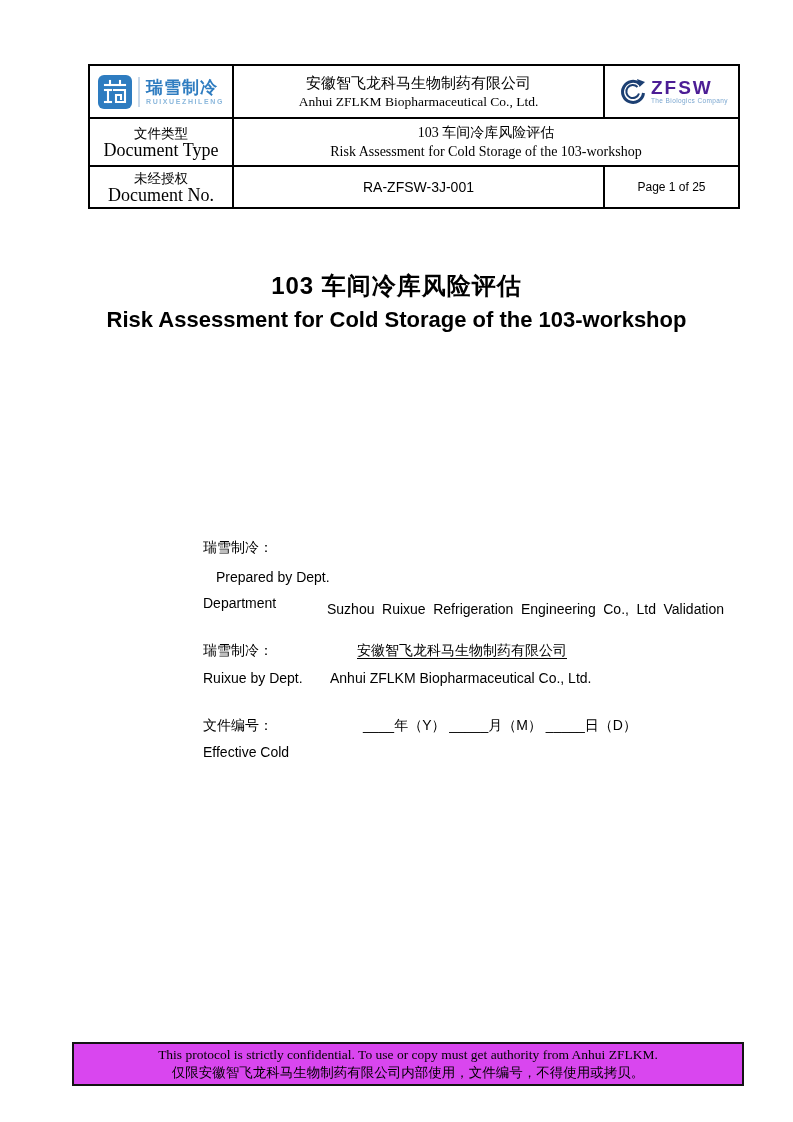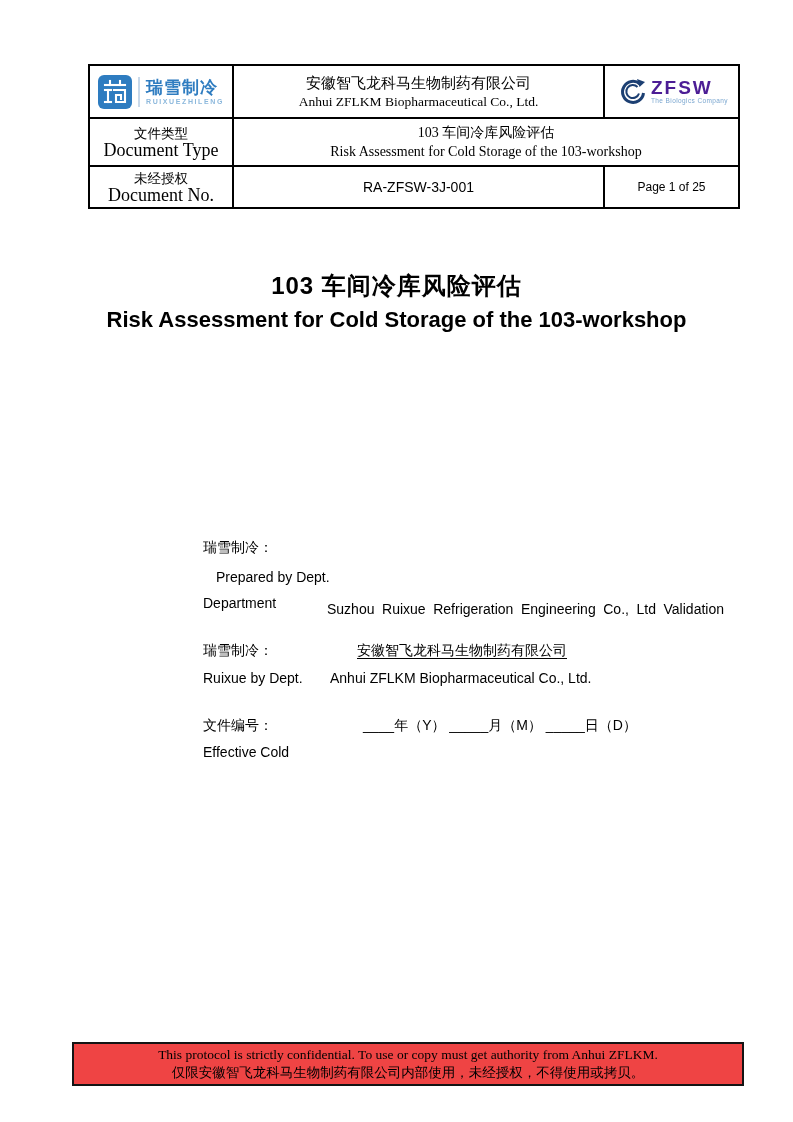--- a/index.html
+++ b/index.html
@@ -37,21 +37,21 @@
   .title-block{position:absolute;top:271px;left:0;width:100%;text-align:center;}
   .title-cn{font-size:24px;font-weight:bold;letter-spacing:1px;line-height:30px;}
   .title-en{font-size:22px;font-weight:bold;line-height:28px;margin-top:5px;}
 
   
   .line{position:absolute;font-size:14px;line-height:18px;white-space:nowrap;}
   .u{text-decoration:underline;text-underline-offset:3px;}
   .justify{white-space:normal;text-align:justify;text-align-last:justify;}
 
   
-  .footer-box{position:absolute;left:72px;top:1042px;width:668px;height:38px;background:#ef4444;
+  .footer-box{position:absolute;left:72px;top:1042px;width:668px;height:38px;background:#d946ef;
               border:2px solid #141414;text-align:center;padding-top:2px;}
   .footer-en{font-family:"Liberation Serif",serif;font-size:13.5px;line-height:18px;}
   .footer-cn{font-family:"Liberation Serif",serif;font-size:13.5px;line-height:18px;}
 </style>
 </head>
 <body>
 
 <div class="page">
 
   <table class="header-table">
@@ -142,16 +142,16 @@
   <div class="line u" style="left:357px;top:641px;">安徽智飞龙科马生物制药有限公司</div>
   <div class="line" style="left:203px;top:669px;">Ruixue by Dept.</div>
   <div class="line" style="left:330px;top:669px;">Anhui ZFLKM Biopharmaceutical Co., Ltd.</div>
 
   <div class="line" style="left:203px;top:716px;">文件编号：</div>
   <div class="line" style="left:363px;top:716px;">____年（Y） _____月（M） _____日（D）</div>
   <div class="line" style="left:203px;top:743px;">Effective Cold</div>
 
   <div class="footer-box">
     <div class="footer-en">This protocol is strictly confidential. To use or copy must get authority from Anhui ZFLKM.</div>
-    <div class="footer-cn">仅限安徽智飞龙科马生物制药有限公司内部使用，未经授权，不得使用或拷贝。</div>
+    <div class="footer-cn">仅限安徽智飞龙科马生物制药有限公司内部使用，文件编号，不得使用或拷贝。</div>
   </div>
 
 </div>
 
 </body></html>

